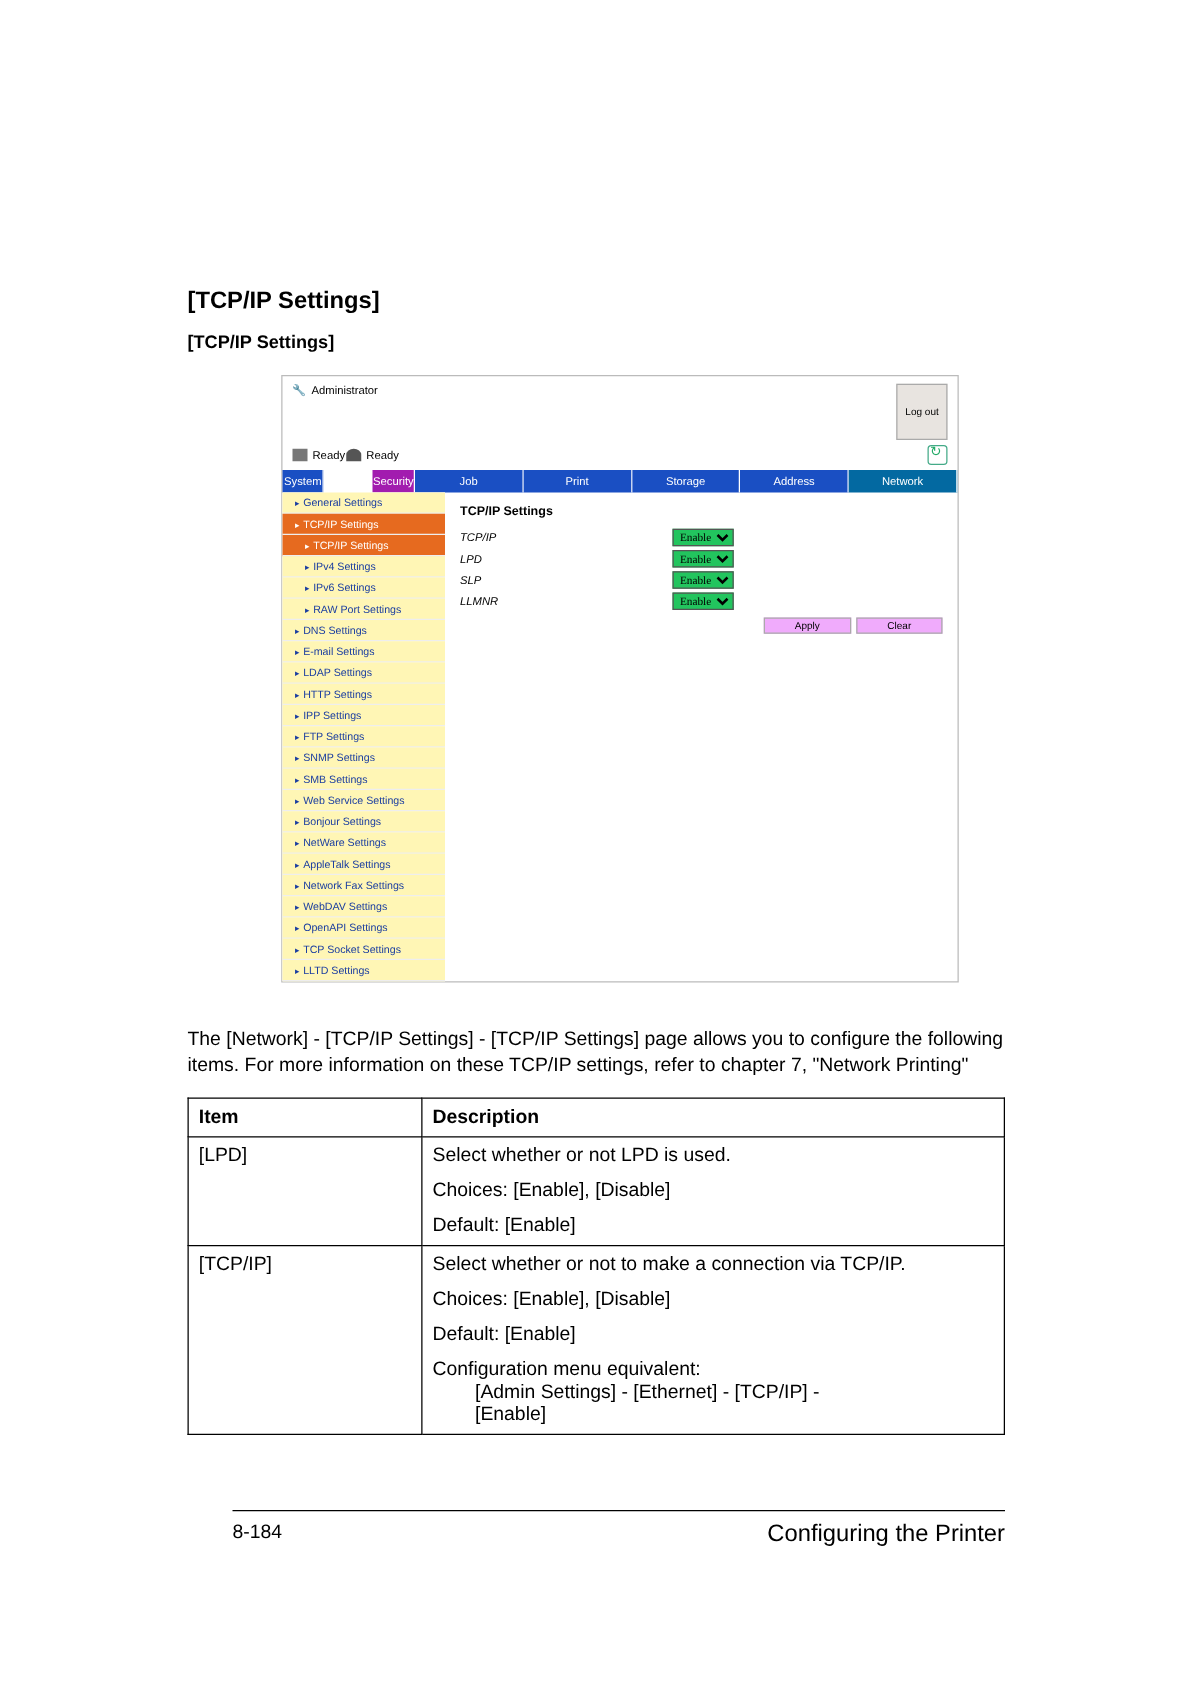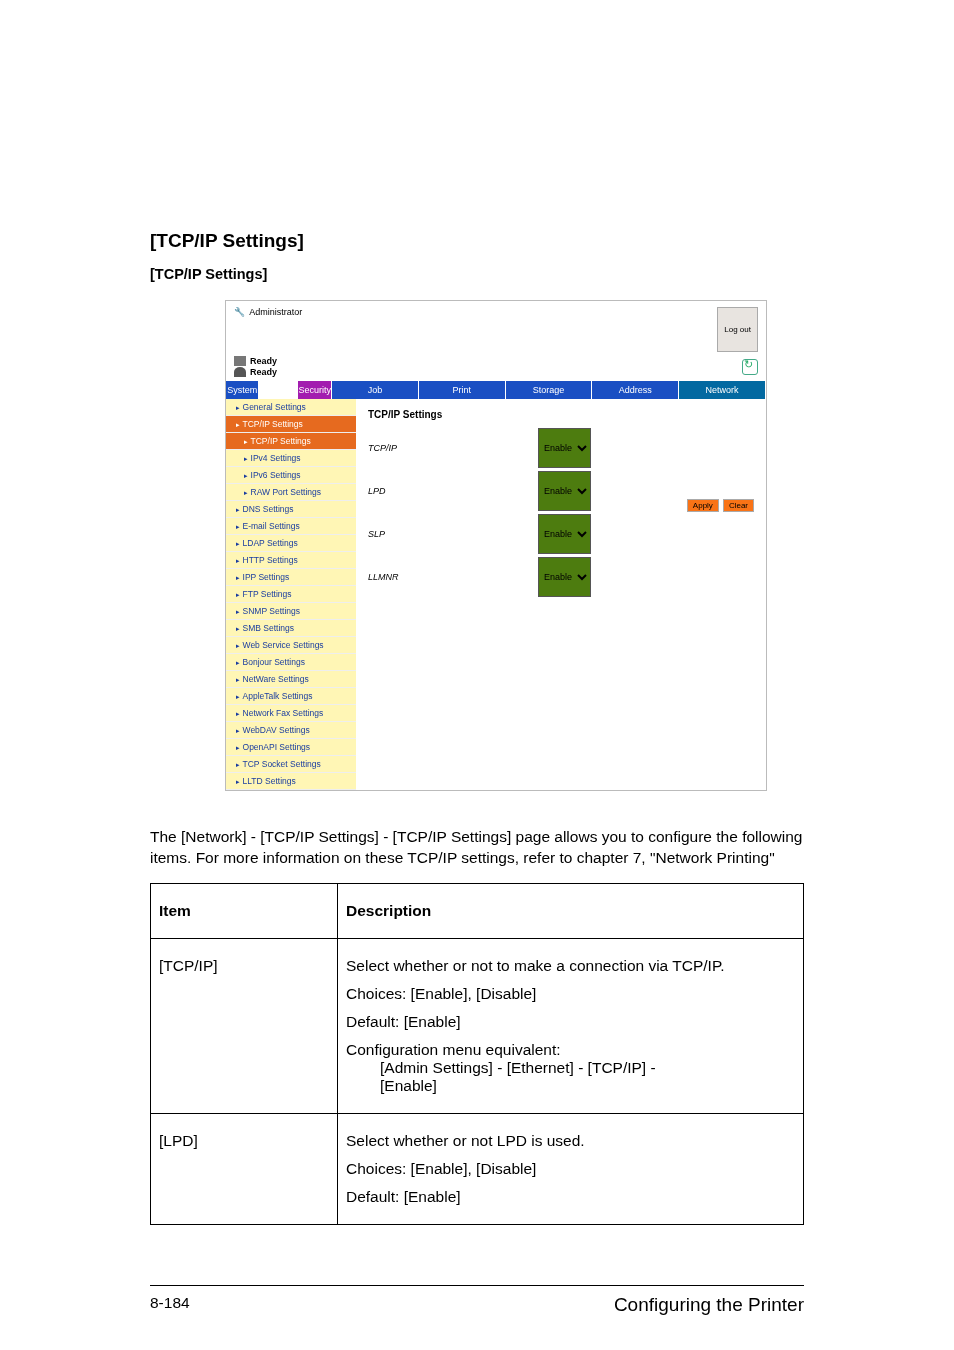--- a/index.html
+++ b/index.html
@@ -50,21 +50,21 @@
     background: #e8e4e0;
     border: 1px solid #aaa;
     cursor: pointer;
   }
   .status-row {
     padding: 2px 8px 4px 8px;
     display: flex;
     justify-content: space-between;
     align-items: center;
   }
-  .status-left { display: flex; flex-direction: column; gap: 1px; font-weight: bold; }
+  .status-left { display: flex; flex-direction: row; gap: 1px; }
   .status-item { display: flex; align-items: center; gap: 4px; }
   .refresh-icn { width: 14px; height: 14px; border: 1px solid #4a8; border-radius: 3px; position: relative; }
   .refresh-icn::after { content: "↻"; color: #2a6; font-size: 11px; position: absolute; top: -2px; left: 1px; }
   .printer-icn { width: 12px; height: 10px; background: #777; }
   .toner-icn { width: 12px; height: 10px; background: #555; border-radius: 50% 50% 0 0; }
   .tabs {
     display: flex;
     font-size: 9px;
     color: #fff;
     height: 18px;
@@ -109,68 +109,70 @@
   .field-row {
     display: flex;
     align-items: center;
     margin-bottom: 3px;
     font-size: 9px;
   }
   .field-label { width: 170px; font-style: italic; }
   .field-select {
     font-size: 9px;
     border: 1px solid #555;
-    background: #4d7c0f;
-    padding: 13px 1px;
-    cursor: pointer;
+    background: #22c55e;
+    padding: 0 1px;
+    cursor: pointer;
+    font-family: Liberation Serif, serif;
   }
   .btn-row {
     position: absolute;
     right: 12px;
     top: 100px;
     display: flex;
     gap: 4px;
   }
   .mini-btn {
     font-size: 8px;
-    padding: 1px 5px;
-    background: #f97316;
+    padding: 1px 24px;
+    background: #f0abfc;
     border: 1px solid #aaa;
     cursor: pointer;
   }
   
   .body-text {
     font-size: 15.5px;
     line-height: 1.35;
     margin: 0 0 14px 0;
   }
   
   table.desc-table {
     width: 100%;
     border-collapse: collapse;
     font-size: 15.5px;
   }
   .desc-table th, .desc-table td {
     border: 1px solid #000;
-    padding: 18px 8px;
+    padding: 6px 8px;
     text-align: left;
     vertical-align: top;
   }
   .desc-table th { font-weight: bold; }
   .desc-cell > div { margin-bottom: 10px; }
   .desc-cell > div:last-child { margin-bottom: 0; }
   .indent1 { margin-left: 34px; }
   
   .footer {
     margin-top: 60px;
     border-top: 1px solid #000;
     padding-top: 8px;
     display: flex;
     justify-content: space-between;
     font-size: 15.5px;
+    margin-left: 36px;
   }
   .footer .right { font-size: 19px; }
 </style>
 </head>
 <body>
 
 <div class="page">
 
   <h2 class="section-heading">[TCP/IP Settings]</h2>
   <div class="sub-heading">[TCP/IP Settings]</div>
@@ -267,40 +269,40 @@
 
   <table class="desc-table">
     <thead>
       <tr>
         <th style="width:170px">Item</th>
         <th>Description</th>
       </tr>
     </thead>
     <tbody>
       <tr>
+        <td>[LPD]</td>
+        <td class="desc-cell">
+          <div>Select whether or not LPD is used.</div>
+          <div>Choices: [Enable], [Disable]</div>
+          <div>Default: [Enable]</div>
+        </td>
+      </tr>
+      <tr>
         <td>[TCP/IP]</td>
         <td class="desc-cell">
           <div>Select whether or not to make a connection via TCP/IP.</div>
           <div>Choices: [Enable], [Disable]</div>
           <div>Default: [Enable]</div>
           <div>
             <span>Configuration menu equivalent:</span><br>
             <span class="indent1">[Admin Settings] - [Ethernet] - [TCP/IP] -</span><br>
             <span class="indent1">[Enable]</span>
           </div>
         </td>
       </tr>
-      <tr>
-        <td>[LPD]</td>
-        <td class="desc-cell">
-          <div>Select whether or not LPD is used.</div>
-          <div>Choices: [Enable], [Disable]</div>
-          <div>Default: [Enable]</div>
-        </td>
-      </tr>
     </tbody>
   </table>
 
   <div class="footer">
     <span>8-184</span>
     <span class="right">Configuring the Printer</span>
   </div>
 
 </div>
 

